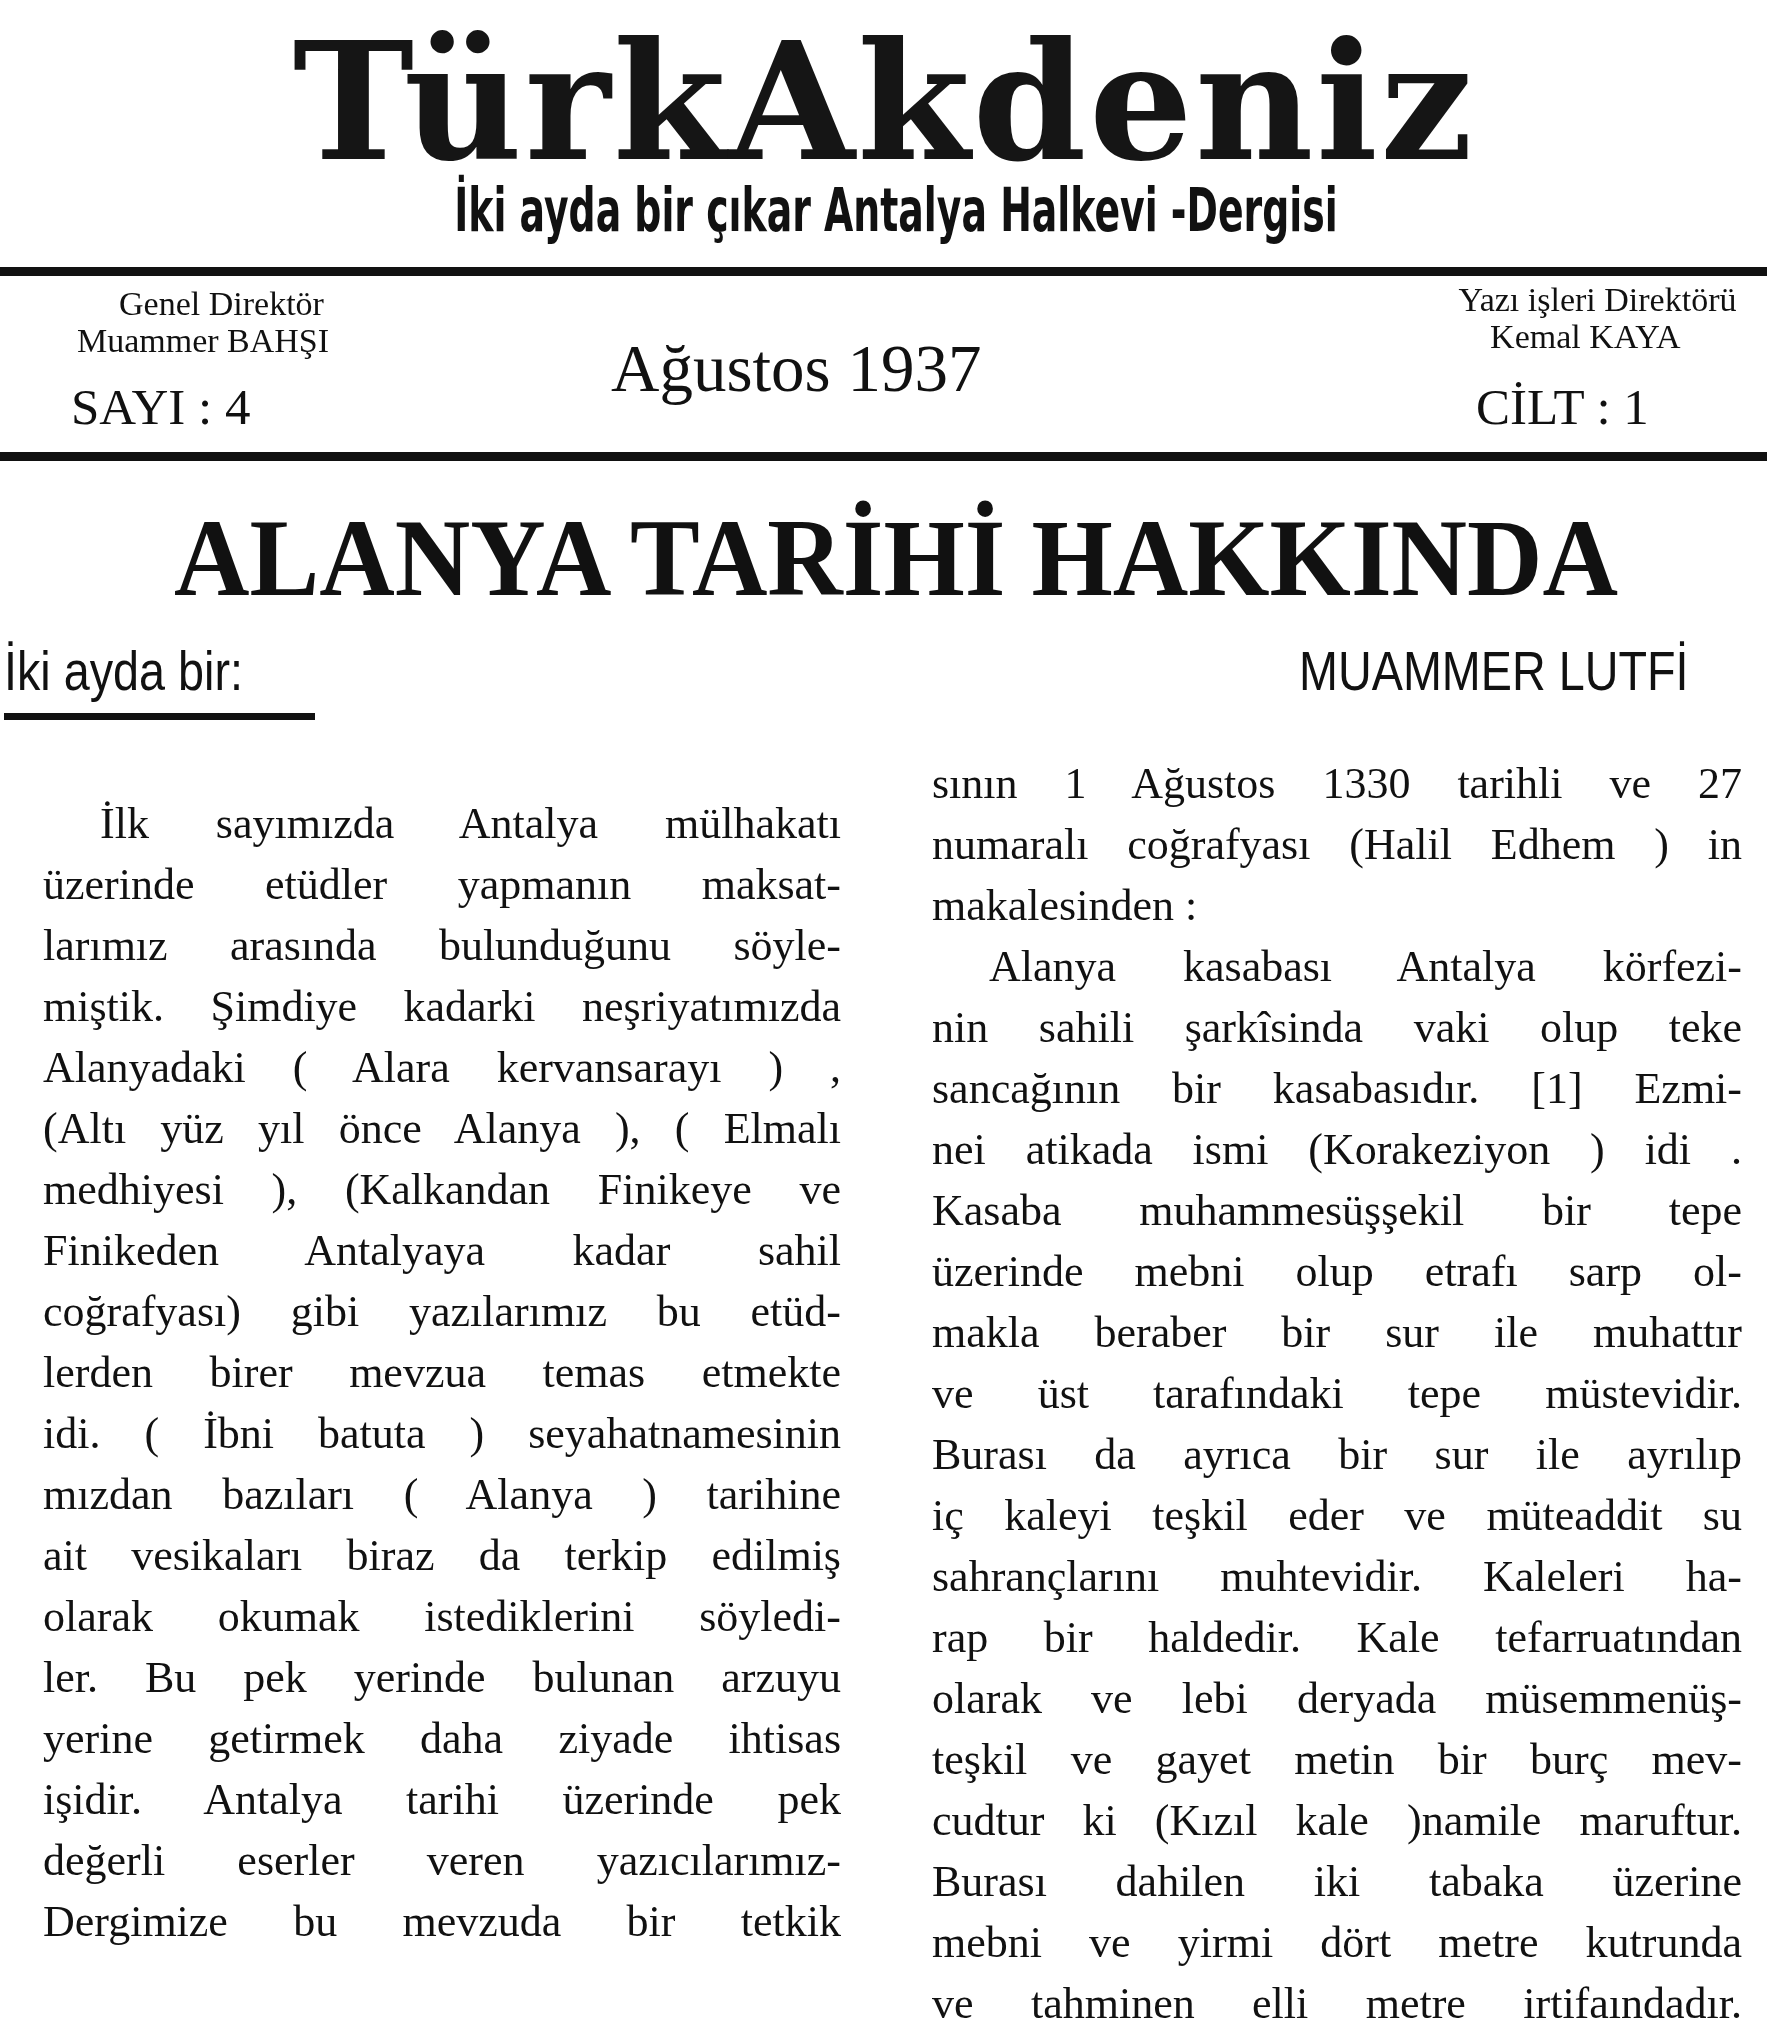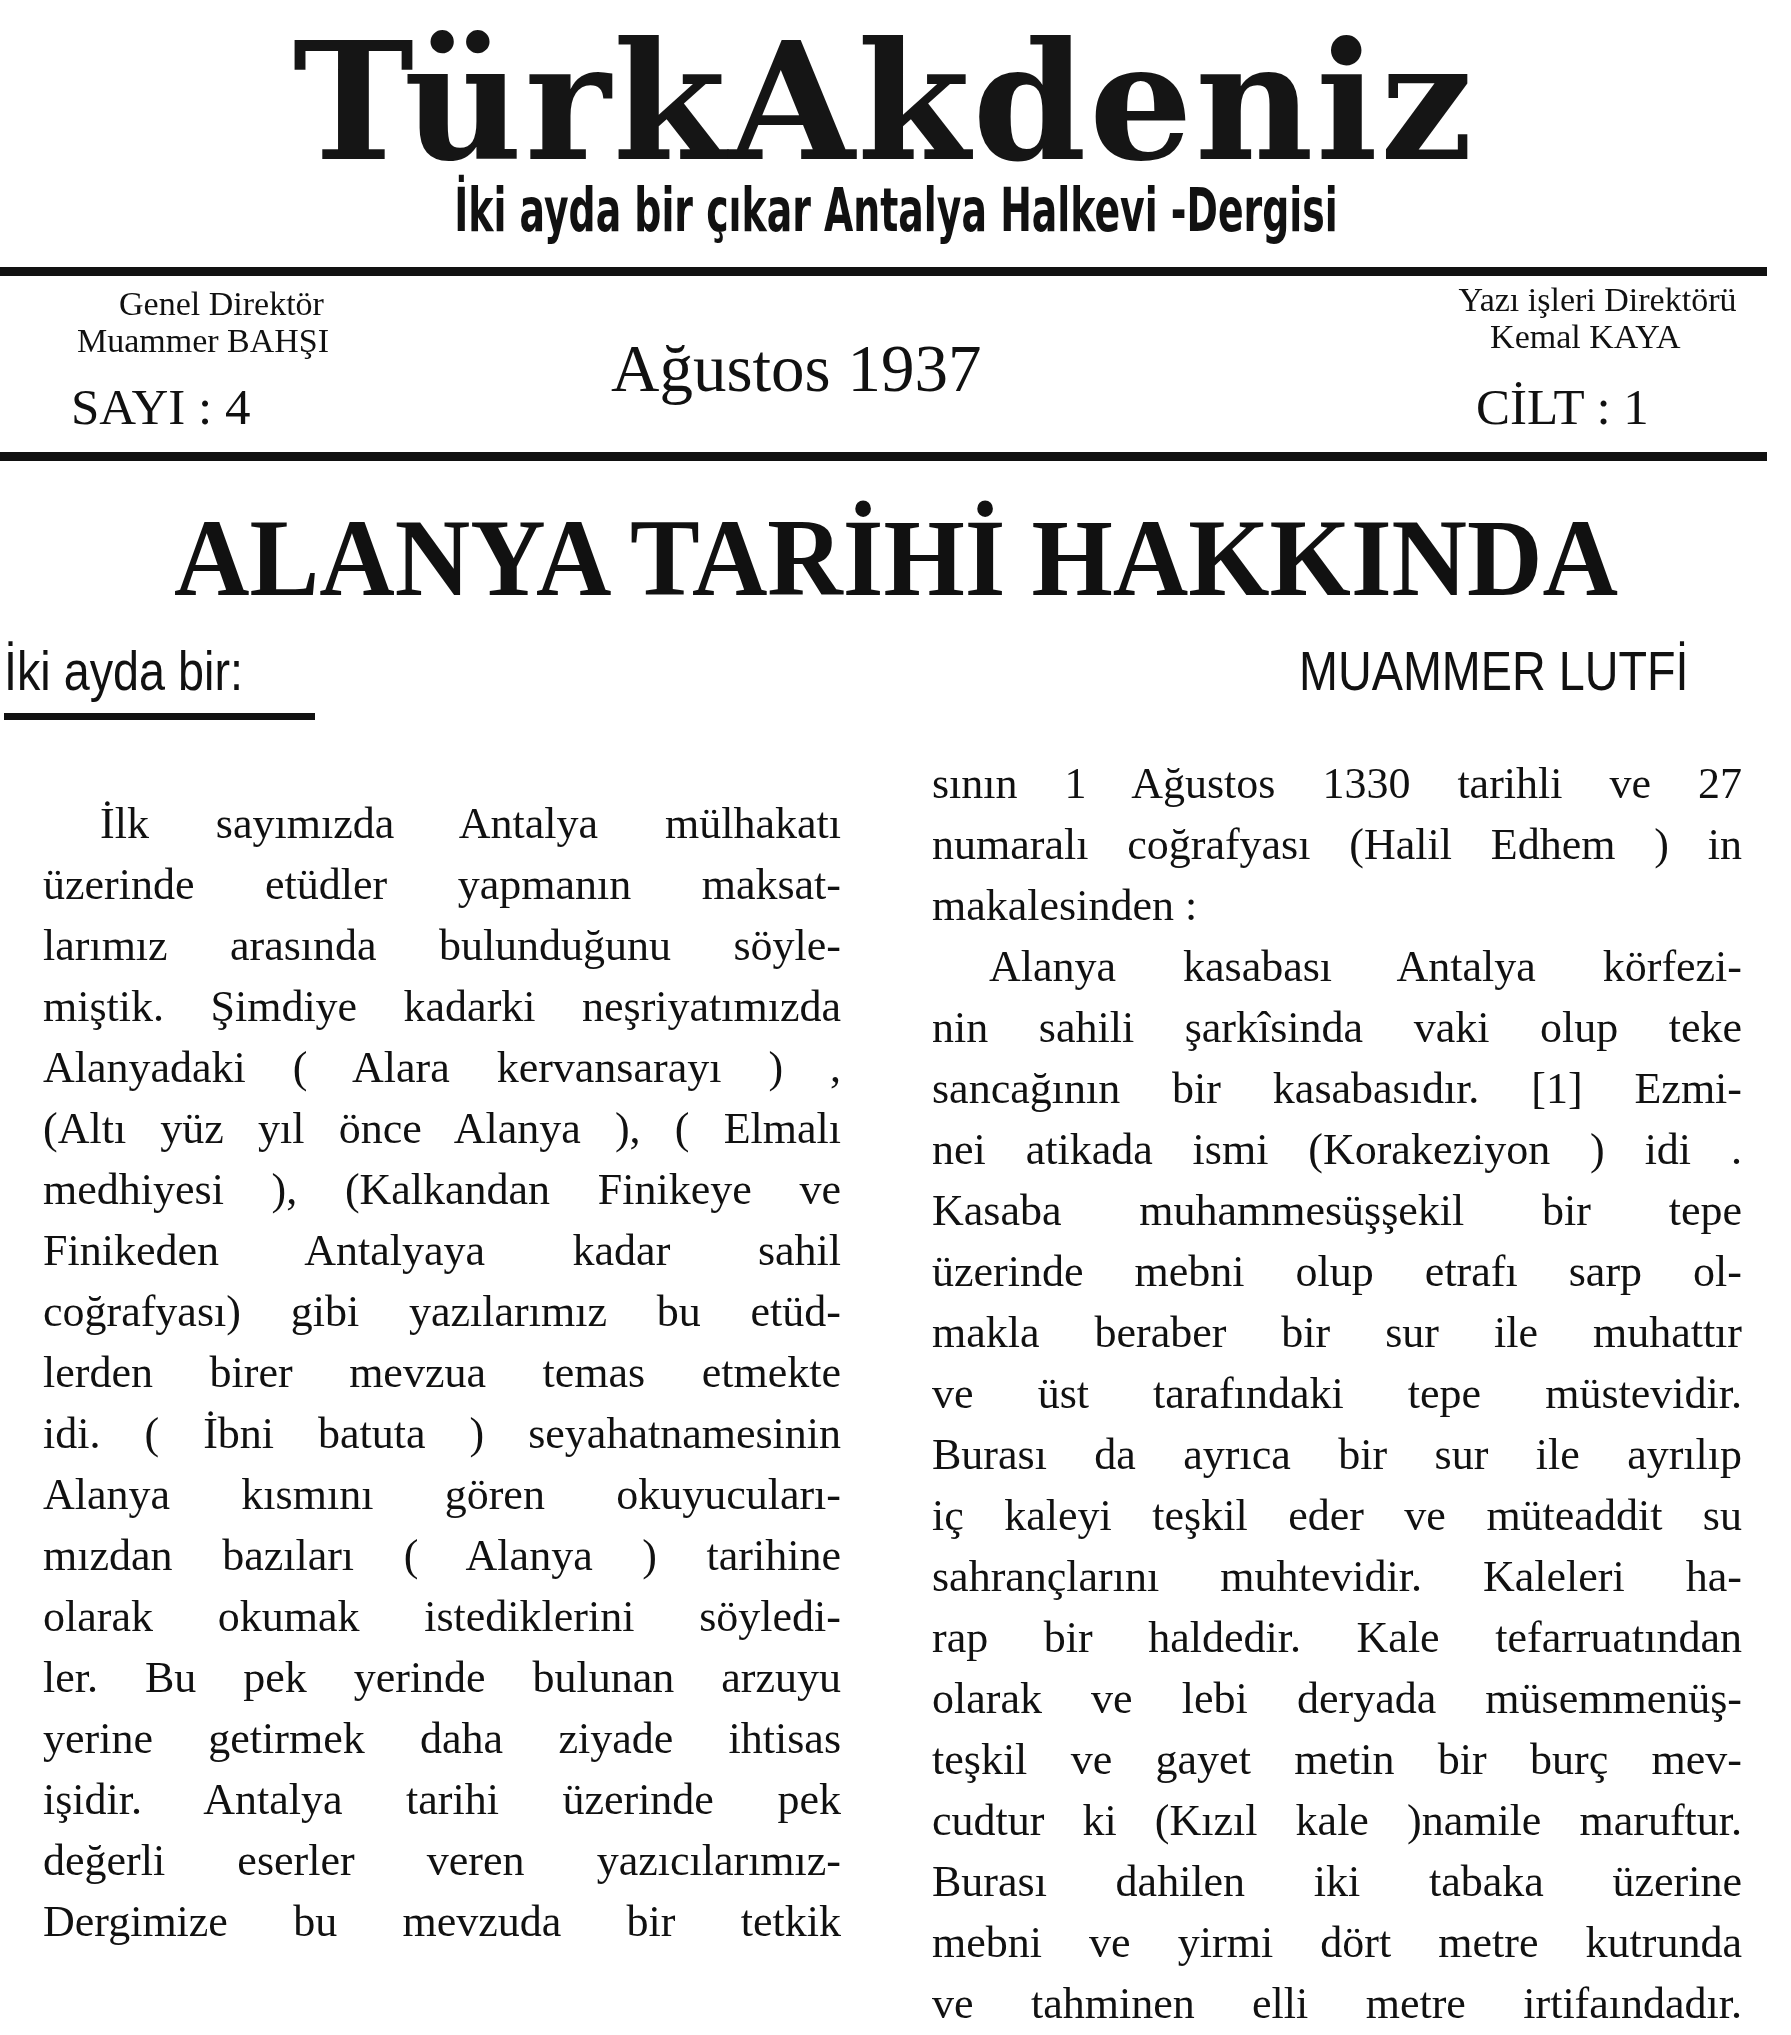--- a/index.html
+++ b/index.html
@@ -53,22 +53,22 @@
   <span class="ln">üzerinde etüdler yapmanın maksat-</span>
   <span class="ln">larımız arasında bulunduğunu söyle-</span>
   <span class="ln">miştik. Şimdiye kadarki neşriyatımızda</span>
   <span class="ln">Alanyadaki ( Alara kervansarayı ) ,</span>
   <span class="ln">(Altı yüz yıl önce Alanya ), ( Elmalı</span>
   <span class="ln">medhiyesi ), (Kalkandan Finikeye ve</span>
   <span class="ln">Finikeden Antalyaya kadar sahil</span>
   <span class="ln">coğrafyası) gibi yazılarımız bu etüd-</span>
   <span class="ln">lerden birer mevzua temas etmekte</span>
   <span class="ln">idi. ( İbni batuta ) seyahatnamesinin</span>
-  <span class="ln">Alanya kısmını gören okuyucuları-</span>
   <span class="ln">mızdan bazıları ( Alanya ) tarihine</span>
+  <span class="ln">ait vesikaları biraz da terkip edilmiş</span>
   <span class="ln">olarak okumak istediklerini söyledi-</span>
   <span class="ln">ler. Bu pek yerinde bulunan arzuyu</span>
   <span class="ln">yerine getirmek daha ziyade ihtisas</span>
   <span class="ln">işidir. Antalya tarihi üzerinde pek</span>
   <span class="ln">değerli eserler veren yazıcılarımız-</span>
   <span class="ln">Dergimize bu mevzuda bir tetkik</span>
 
 </div>
 
 <div class="abs col" style="left:932px;top:753px;width:810px;">

